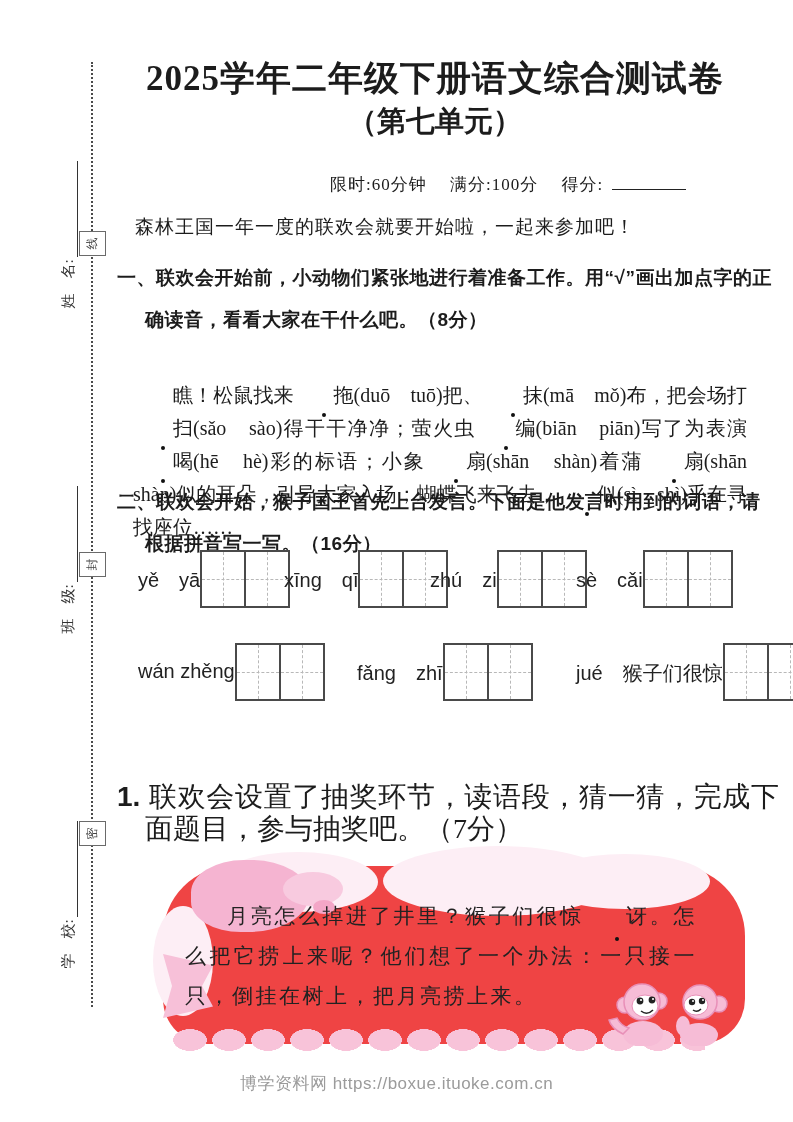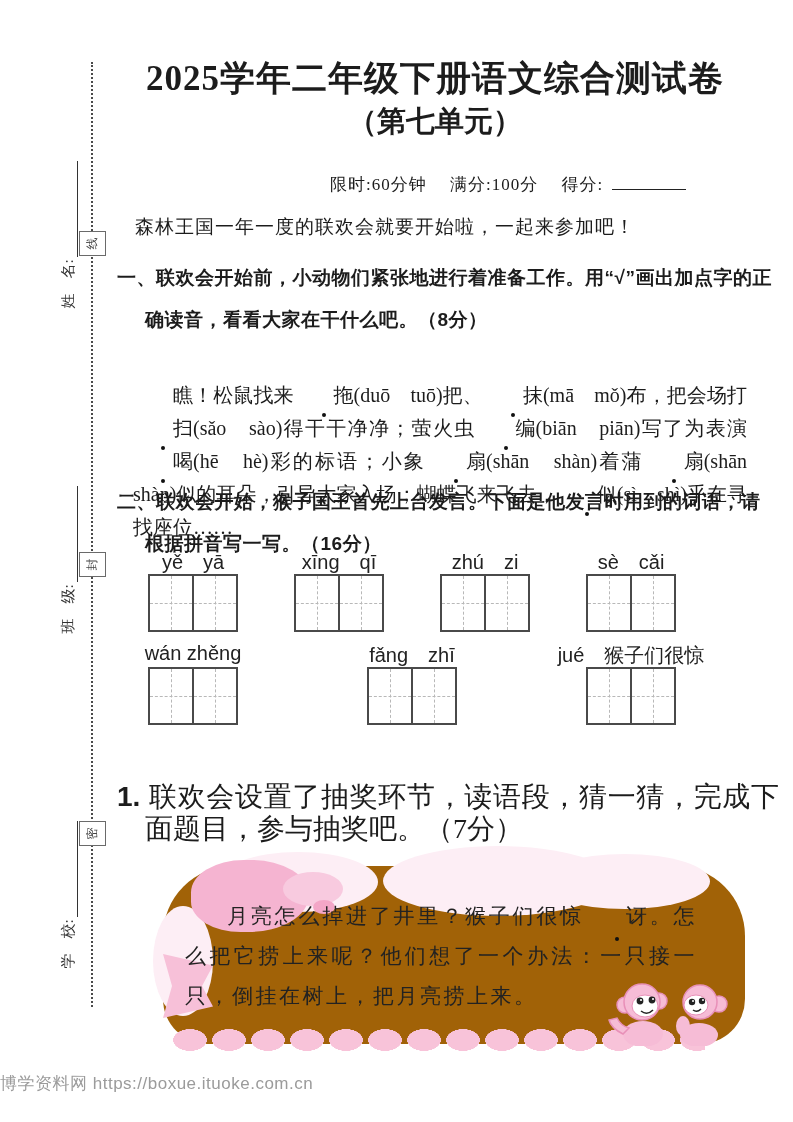--- a/index.html
+++ b/index.html
@@ -39,58 +39,58 @@
   #sec3-heading{top:745px;}
   .passage{position:absolute;left:133px;top:331px;width:614px;
            font-size:20px;line-height:33px;text-indent:2em;text-align:justify;margin-top:48px;}
   .dot{position:relative;display:inline-block;}
   .dot::after{content:'';position:absolute;left:50%;margin-left:-2px;bottom:-5px;
               width:4px;height:4px;border-radius:50%;background:#111;}
 
   
   .word-row{position:absolute;left:138px;width:548px;display:flex;justify-content:space-between;}
   #word-row-1{top:549px;} #word-row-2{top:642px;}
-  .word{width:110px;display:flex;flex-direction:column;align-items:center;}
+  .word{width:110px;display:flex;align-items:center;}
   .pinyin{font-family:"Liberation Sans","DejaVu Sans",sans-serif;
           font-size:20px;color:#222;height:24px;white-space:nowrap;}
   .tzg{display:flex;border:2px solid #4a4a4a;margin-top:1px;background:#fff;}
   .cell{position:relative;width:42px;height:54px;}
   .cell + .cell{border-left:2px solid #4a4a4a;}
   .cell::before{content:'';position:absolute;left:0;right:0;top:50%;border-top:1px dashed #b8b8b8;}
   .cell::after{content:'';position:absolute;top:0;bottom:0;left:50%;border-left:1px dashed #b8b8b8;}
 
   
   .q1{position:absolute;left:117px;top:781px;width:634px;font-size:28px;line-height:32px;
       padding-left:28px;text-indent:-28px;text-align:justify;}
   .q1 .qnum{font-family:"Liberation Sans",sans-serif;font-weight:bold;margin-right:8px;}
 
   
   .cloud{position:absolute;left:163px;top:866px;width:582px;height:178px;
-         background:#a16207;border-radius:70px 70px 45px 45px;}
+         background:#ef4444;border-radius:70px 70px 45px 45px;}
   .bump{position:absolute;background:#fdeef5;border-radius:50%;}
   .bump1{left:55px;top:-14px;width:160px;height:60px;}
   .bump2{left:220px;top:-20px;width:230px;height:70px;}
   .bump3{right:35px;top:-12px;width:170px;height:55px;}
   .bump4{left:-10px;top:40px;width:60px;height:110px;}
   .deco-blob{position:absolute;background:#f5b4d1;border-radius:48% 52% 55% 45%;}
   .blob1{left:28px;top:-6px;width:118px;height:72px;}
   .blob2{left:120px;top:6px;width:60px;height:34px;background:#f8cadf;border-radius:50%;}
   .blob3{left:150px;top:34px;width:22px;height:14px;background:#f3a6c7;border-radius:50%;}
   .ribbon{position:absolute;left:0px;bottom:26px;width:50px;height:64px;background:#f7c0d8;
           clip-path:polygon(0 0,100% 18%,78% 50%,100% 82%,0 100%,18% 50%);}
   .scallops{position:absolute;left:8px;right:40px;bottom:-8px;height:24px;
             background-image:radial-gradient(ellipse 17px 11px at 19px 12px,#f8c3d9 98%,transparent 100%);
             background-size:39px 24px;background-repeat:repeat-x;}
   .cloud-text{position:absolute;left:22px;right:48px;top:30px;
               font-size:21px;line-height:40px;letter-spacing:2.5px;
               text-indent:2em;text-align:justify;color:#222;}
   .monkeys{position:absolute;right:16px;bottom:-2px;}
 
   
-  .footer{position:absolute;left:0;width:793px;top:1072px;text-align:left;
+  .footer{position:absolute;left:0;width:793px;top:1072px;text-align:center;
           font-family:"Liberation Sans","DejaVu Sans",sans-serif;
           font-size:17px;color:#9b9b9b;letter-spacing:.5px;}
   .footer a{color:#9b9b9b;text-decoration:none;}
 </style>
 </head>
 <body>
 
 <div class="page">
 
   <div class="seal-line"></div>

